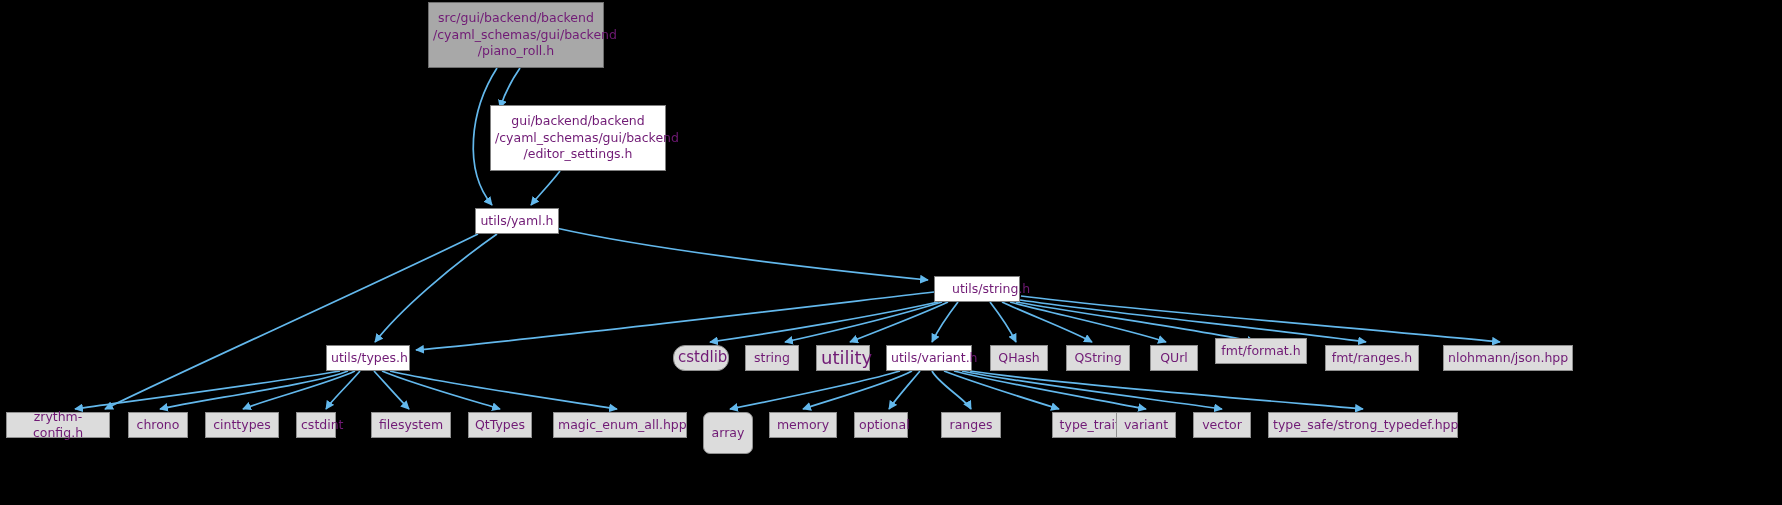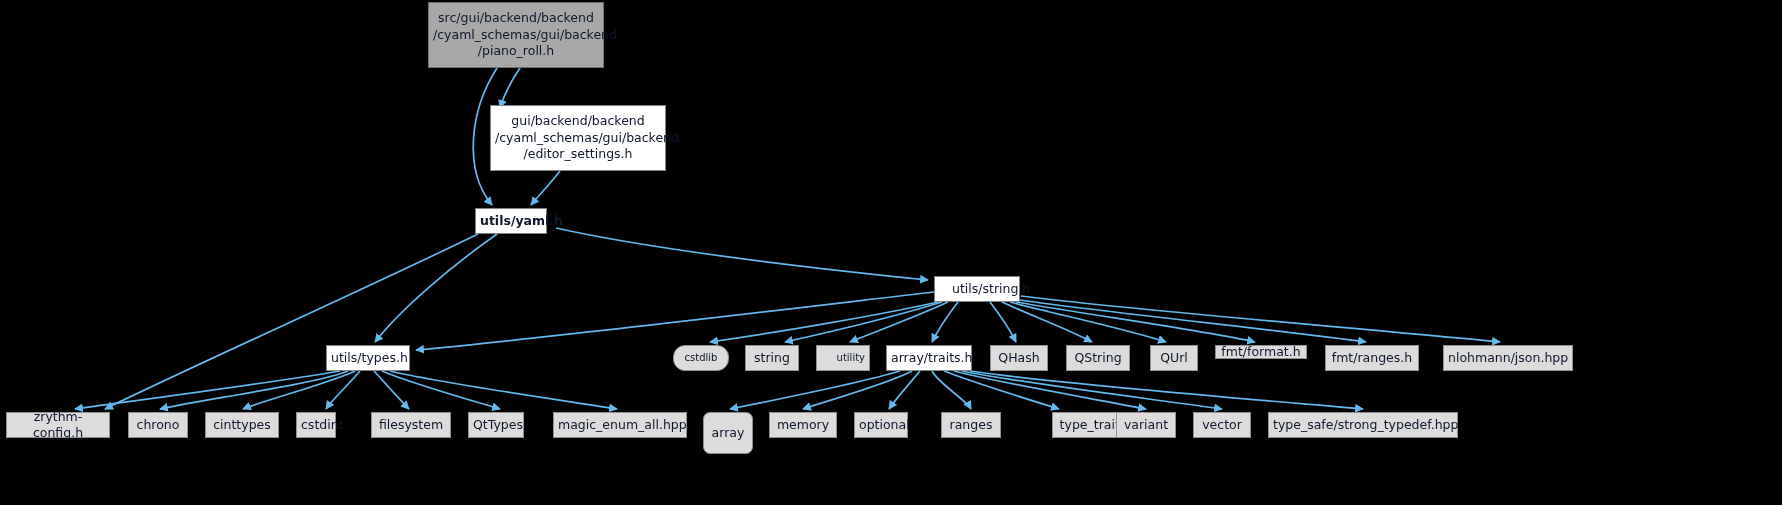--- a/index.html
+++ b/index.html
@@ -21,21 +21,21 @@
     top: 0;
     width: 1782px;
     height: 505px;
     pointer-events: none;
   }
   .node {
     position: absolute;
     box-sizing: border-box;
     border: 1px solid #808080;
     background: #ffffff;
-    color: #0f172a;
+    color: #701a75;
     display: flex;
     align-items: center;
     justify-content: center;
     text-align: center;
     line-height: 1.32;
     white-space: pre-line;
     padding: 0 4px;
     z-index: 3;
   }
   .node.root {
@@ -96,39 +96,39 @@
         <path d="M 970 371 C 1050 383 1260 400 1363 409" fill="none" stroke="#63b8ec" stroke-width="1.7" marker-end="url(#arrow)"></path>
       </g>
   </svg>
   <div id="node-layer">
       <div class="node root" style="left: 428px; top: 2px; width: 176px; height: 66px; font-size: 12.5px;"><span class="node-label">src/gui/backend/backend
 /cyaml_schemas/gui/backend
 /piano_roll.h</span></div>
       <div class="node" style="left: 490px; top: 105px; width: 176px; height: 66px; font-size: 12.5px;"><span class="node-label">gui/backend/backend
 /cyaml_schemas/gui/backend
 /editor_settings.h</span></div>
-      <div class="node" style="left: 475px; top: 208px; width: 72px; height: 26px; font-size: 12.5px; font-weight: bold;"><span class="node-label">utils/yaml.h</span></div>
+      <div class="node" style="left: 475px; top: 208px; width: 84px; height: 26px; font-size: 12.5px;"><span class="node-label">utils/yaml.h</span></div>
       <div class="node" style="left: 934px; top: 276px; width: 86px; height: 26px; font-size: 12.5px; padding-left: 17px;"><span class="node-label">utils/string.h</span></div>
       <div class="node" style="left: 326px; top: 345px; width: 84px; height: 26px; font-size: 12.5px;"><span class="node-label">utils/types.h</span></div>
-      <div class="node sys" style="left: 673px; top: 345px; width: 56px; height: 26px; font-size: 10px; border-radius: 12px;"><span class="node-label">cstdlib</span></div>
+      <div class="node sys" style="left: 673px; top: 345px; width: 56px; height: 26px; font-size: 15px; border-radius: 12px;"><span class="node-label">cstdlib</span></div>
       <div class="node sys" style="left: 745px; top: 345px; width: 54px; height: 26px; font-size: 12.5px;"><span class="node-label">string</span></div>
-      <div class="node sys" style="left: 816px; top: 345px; width: 54px; height: 26px; font-size: 10px; text-align: right;"><span class="node-label">utility</span></div>
-      <div class="node" style="left: 886px; top: 345px; width: 86px; height: 26px; font-size: 12.5px;"><span class="node-label">array/traits.h</span></div>
+      <div class="node sys" style="left: 816px; top: 345px; width: 54px; height: 26px; font-size: 18px; text-align: right;"><span class="node-label">utility</span></div>
+      <div class="node" style="left: 886px; top: 345px; width: 86px; height: 26px; font-size: 12.5px;"><span class="node-label">utils/variant.h</span></div>
       <div class="node sys" style="left: 990px; top: 345px; width: 58px; height: 26px; font-size: 12.5px;"><span class="node-label">QHash</span></div>
       <div class="node sys" style="left: 1066px; top: 345px; width: 64px; height: 26px; font-size: 12.5px;"><span class="node-label">QString</span></div>
       <div class="node sys" style="left: 1150px; top: 345px; width: 48px; height: 26px; font-size: 12.5px;"><span class="node-label">QUrl</span></div>
-      <div class="node sys" style="left: 1215px; top: 345px; width: 92px; height: 14px; font-size: 12.5px;"><span class="node-label">fmt/format.h</span></div>
+      <div class="node sys" style="left: 1215px; top: 338px; width: 92px; height: 26px; font-size: 12.5px;"><span class="node-label">fmt/format.h</span></div>
       <div class="node sys" style="left: 1325px; top: 345px; width: 94px; height: 26px; font-size: 12.5px;"><span class="node-label">fmt/ranges.h</span></div>
       <div class="node sys" style="left: 1443px; top: 345px; width: 130px; height: 26px; font-size: 12.5px;"><span class="node-label">nlohmann/json.hpp</span></div>
       <div class="node sys" style="left: 6px; top: 412px; width: 104px; height: 26px; font-size: 12.5px;"><span class="node-label">zrythm-config.h</span></div>
       <div class="node sys" style="left: 128px; top: 412px; width: 60px; height: 26px; font-size: 12.5px;"><span class="node-label">chrono</span></div>
       <div class="node sys" style="left: 205px; top: 412px; width: 74px; height: 26px; font-size: 12.5px;"><span class="node-label">cinttypes</span></div>
       <div class="node sys" style="left: 296px; top: 412px; width: 40px; height: 26px; font-size: 12.5px;"><span class="node-label">cstdint</span></div>
       <div class="node sys" style="left: 371px; top: 412px; width: 80px; height: 26px; font-size: 12.5px;"><span class="node-label">filesystem</span></div>
-      <div class="node sys" style="left: 468px; top: 412px; width: 56px; height: 26px; font-size: 12.5px;"><span class="node-label">QtTypes</span></div>
+      <div class="node sys" style="left: 468px; top: 412px; width: 64px; height: 26px; font-size: 12.5px;"><span class="node-label">QtTypes</span></div>
       <div class="node sys" style="left: 553px; top: 412px; width: 134px; height: 26px; font-size: 12.5px;"><span class="node-label">magic_enum_all.hpp</span></div>
       <div class="node sys" style="left: 703px; top: 412px; width: 50px; height: 42px; font-size: 12.5px; border-radius: 7px;"><span class="node-label">array</span></div>
       <div class="node sys" style="left: 769px; top: 412px; width: 68px; height: 26px; font-size: 12.5px;"><span class="node-label">memory</span></div>
       <div class="node sys" style="left: 854px; top: 412px; width: 54px; height: 26px; font-size: 12.5px;"><span class="node-label">optional</span></div>
       <div class="node sys" style="left: 941px; top: 412px; width: 60px; height: 26px; font-size: 12.5px;"><span class="node-label">ranges</span></div>
       <div class="node sys" style="left: 1018px; top: 412px; width: 82px; height: 26px; font-size: 12.5px; margin-left: 34px;"><span class="node-label">type_traits</span></div>
       <div class="node sys" style="left: 1116px; top: 412px; width: 60px; height: 26px; font-size: 12.5px;"><span class="node-label">variant</span></div>
       <div class="node sys" style="left: 1193px; top: 412px; width: 58px; height: 26px; font-size: 12.5px;"><span class="node-label">vector</span></div>
       <div class="node sys" style="left: 1268px; top: 412px; width: 190px; height: 26px; font-size: 12.5px;"><span class="node-label">type_safe/strong_typedef.hpp</span></div>
     </div>

